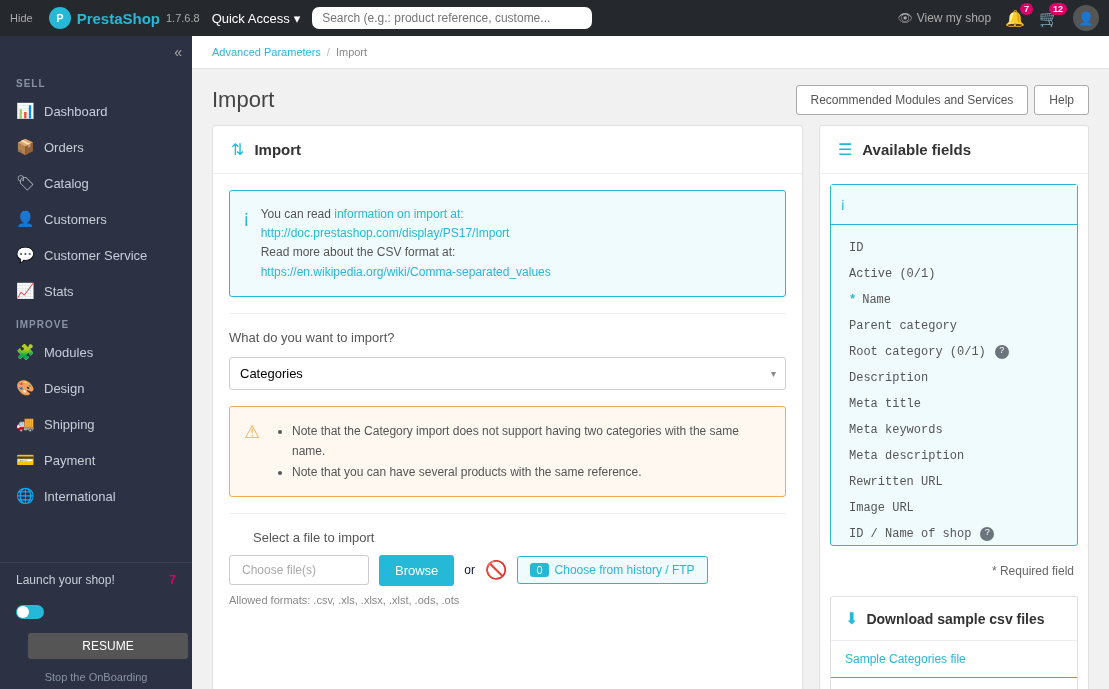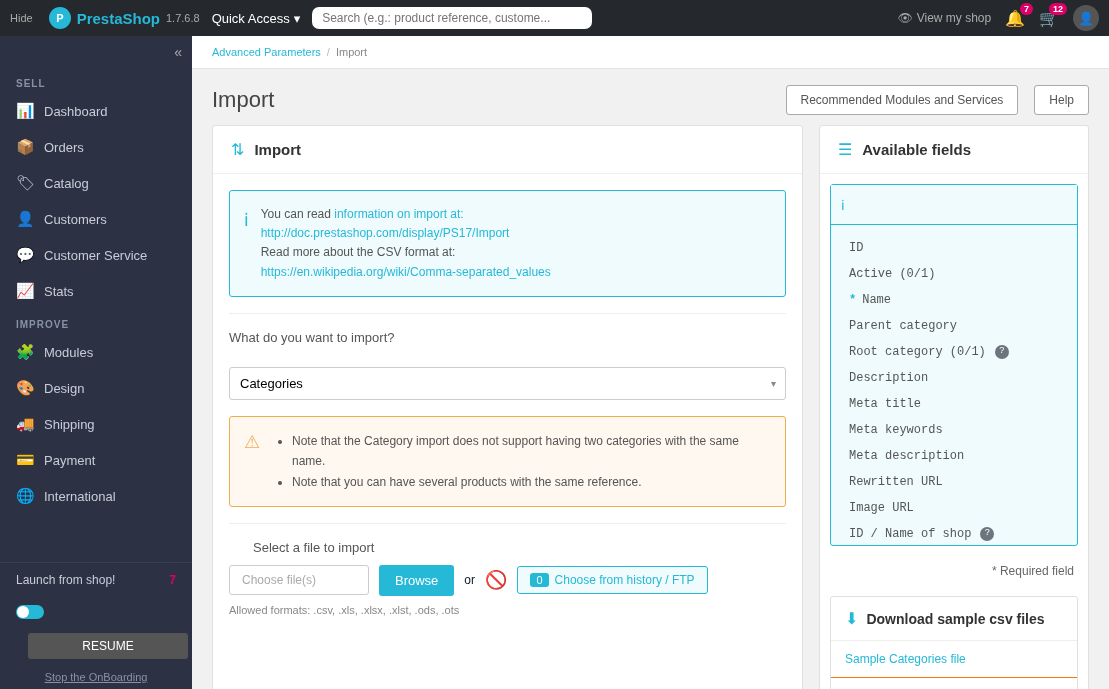--- a/index.html
+++ b/index.html
@@ -30,37 +30,37 @@
     .sidebar-toggle { display: flex; justify-content: flex-end; padding: 8px 10px; }
     .sidebar-toggle-btn { color: #aaa; cursor: pointer; font-size: 14px; }
     .sidebar-section-label { color: #8892a4; font-size: 10px; font-weight: bold; letter-spacing: 1px; padding: 10px 16px 4px; text-transform: uppercase; }
     .sidebar-item { display: flex; align-items: center; gap: 10px; padding: 9px 16px; cursor: pointer; color: #c8cdd8; font-size: 13px; transition: background 0.15s; }
     .sidebar-item-icon { font-size: 15px; width: 18px; text-align: center; }
     .sidebar-bottom { margin-top: auto; }
     .launch-shop { background: #2c3244; padding: 10px 16px; display: flex; align-items: center; justify-content: space-between; border-top: 1px solid #3a3f52; }
     .launch-shop-label { color: #c8cdd8; font-size: 12px; }
     .launch-shop-num { color: #df0067; font-weight: bold; font-size: 12px; }
     .resume-btn { background: #555; color: #fff; border: none; border-radius: 3px; padding: 6px 14px; font-size: 12px; cursor: pointer; width: 100%; margin: 6px 28px; width: calc(100% - 32px); }
-    .stop-onboarding { color: #8892a4; font-size: 11px; padding: 6px 16px; cursor: pointer; text-align: center; text-decoration: underline; }
+    .stop-onboarding { color: #8892a4; font-size: 11px; padding: 6px 16px; cursor: pointer; text-align: center; }
     .toggle-switch { display: flex; align-items: center; gap: 6px; }
     .toggle { width: 28px; height: 14px; background: #25b9d7; border-radius: 8px; position: relative; cursor: pointer; }
     .toggle-knob { width: 12px; height: 12px; background: #fff; border-radius: 50%; position: absolute; top: 1px; left: 1px; }
     
     
     .main { flex: 1; overflow-y: auto; background: #f1f1f1; }
     
     
     .breadcrumb-bar { background: #fff; padding: 10px 20px; border-bottom: 1px solid #e5e5e5; display: flex; align-items: center; gap: 6px; font-size: 11px; color: #888; }
     .breadcrumb-link { color: #25b9d7; cursor: pointer; text-decoration: none; }
     .breadcrumb-sep { color: #bbb; }
     
     
     .page-header { padding: 16px 20px 10px; display: flex; align-items: center; justify-content: space-between; }
     .page-title { font-size: 22px; font-weight: 300; color: #444; }
-    .page-header-actions { display: flex; gap: 16px; }
+    .page-header-actions { display: flex; gap: 6px; }
     .btn-outline { border: 1px solid #aaa; background: #fff; color: #555; padding: 7px 14px; border-radius: 3px; font-size: 12px; cursor: pointer; }
     
     
     .content-area { display: flex; gap: 16px; padding: 0 20px 20px; }
     
     
     .card { background: #fff; border-radius: 3px; border: 1px solid #e0e0e0; }
     .card-main { flex: 1; }
     .card-side { width: 270px; min-width: 270px; }
     
@@ -71,21 +71,21 @@
     
     .info-box { border: 1px solid #25b9d7; border-radius: 3px; margin: 16px; padding: 14px; display: flex; gap: 12px; background: #f0fbfd; }
     .info-box-icon { color: #25b9d7; font-size: 18px; margin-top: 2px; }
     .info-box-text { font-size: 12px; color: #555; line-height: 1.6; }
     .info-box-text a { color: #25b9d7; text-decoration: none; }
     
     .divider { border: none; border-top: 1px solid #eee; margin: 0 16px; }
     
     
     .form-section { padding: 16px; }
-    .form-label { font-size: 13px; color: #555; margin-bottom: 22px; font-weight: 500; }
+    .form-label { font-size: 13px; color: #555; margin-bottom: 12px; font-weight: 500; }
     .form-select-wrapper { position: relative; }
     .form-select { width: 100%; padding: 8px 32px 8px 10px; border: 1px solid #ccc; border-radius: 3px; font-size: 13px; background: #fff; appearance: none; -webkit-appearance: none; cursor: pointer; outline: none; }
     .select-arrow { position: absolute; right: 10px; top: 50%; transform: translateY(-50%); color: #888; pointer-events: none; font-size: 10px; }
     
     
     .warning-box { border: 1px solid #f0ad4e; border-radius: 3px; margin: 0 16px 16px; padding: 14px 14px 14px 46px; position: relative; background: #fef8f0; }
     .warning-icon { position: absolute; left: 14px; top: 14px; color: #f0ad4e; font-size: 18px; }
     .warning-box ul { padding-left: 16px; }
     .warning-box li { font-size: 12px; color: #555; line-height: 1.7; }
     
@@ -219,21 +219,21 @@
       <span class="sidebar-item-icon">💳</span>
       <span>Payment</span>
     </div>
     <div class="sidebar-item">
       <span class="sidebar-item-icon">🌐</span>
       <span>International</span>
     </div>
 
     <div class="sidebar-bottom">
       <div class="launch-shop">
-        <span class="launch-shop-label">Launch from shop!</span>
+        <span class="launch-shop-label">Launch your shop!</span>
         <span class="launch-shop-num">7</span>
       </div>
       <div style="padding: 8px 16px;">
         <div class="toggle-switch">
           <div class="toggle">
               <div class="toggle-knob"></div>
             </div>
         </div>
       </div>
       <button class="resume-btn">RESUME</button>

